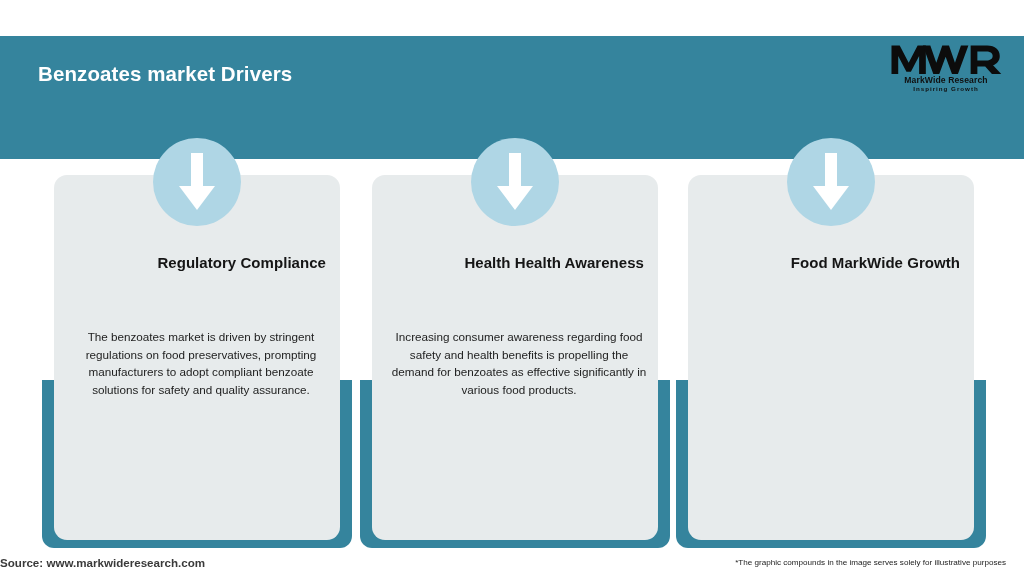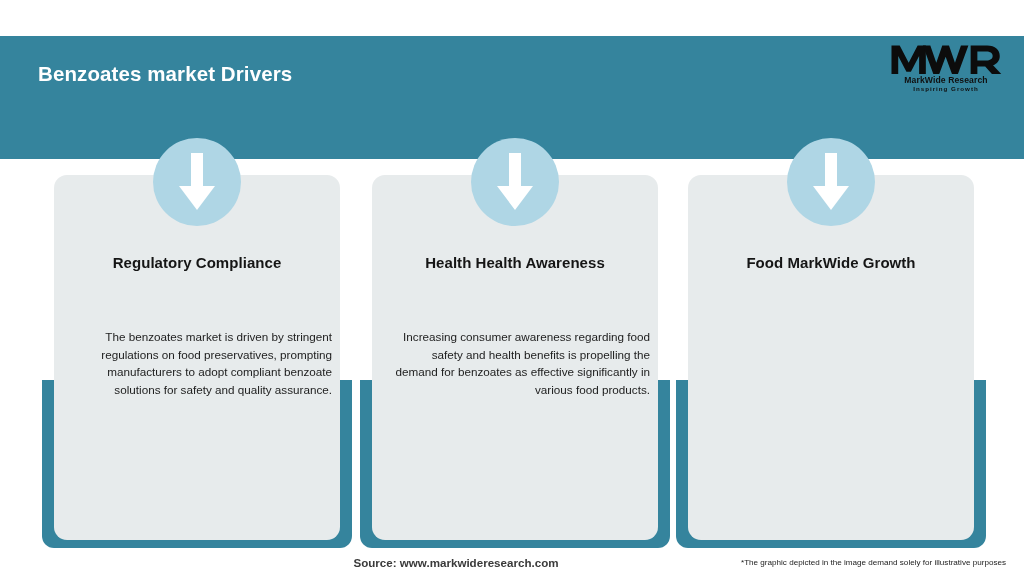--- a/index.html
+++ b/index.html
@@ -110,36 +110,36 @@
     height: 365px;
     background: #E7EBEC;
     border-radius: 13px;
   }
 
   .card-title {
     position: absolute;
     left: 14px;
     top: 79px;
     width: 258px;
-    text-align: center;
+    text-align: right;
     font-size: 15px;
     font-weight: bold;
     color: #151515;
     letter-spacing: 0.05px;
   }
 
   .card-body {
     position: absolute;
     left: 16px;
     top: 153px;
     width: 262px;
     font-size: 11.7px;
     color: #1d1d1d;
     line-height: 17.6px;
-    text-align: right;
+    text-align: center;
   }
 
   
   .card-icon {
     position: absolute;
     top: 138px;
     left: 111px;
     width: 88px;
     height: 88px;
     border-radius: 50%;
@@ -152,21 +152,21 @@
     width: 40px;
     height: 58px;
   }
 
   
   #footer-source {
     position: absolute;
     left: 0;
     top: 556px;
     width: 912px;
-    text-align: center;
+    text-align: left;
     font-size: 11.6px;
     font-weight: bold;
     color: #3a3a3a;
   }
   #footer-disclaimer {
     position: absolute;
     right: 18px;
     top: 558px;
     font-size: 8.1px;
     color: #222222;
@@ -229,15 +229,15 @@
       <div class="card-title">Food MarkWide Growth</div>
     </div>
     <div class="card-icon">
       <svg viewBox="0 0 40 58" xmlns="http://www.w3.org/2000/svg">
         <path d="M14 0 L26 0 L26 33 L38 33 L20 57 L2 33 L14 33 Z" fill="#FFFFFF"></path>
       </svg>
     </div>
   </div>
 
   <div id="footer-source">Source: www.markwideresearch.com</div>
-  <div id="footer-disclaimer">*The graphic depicted in the image demand solely for illustrative purposes</div>
+  <div id="footer-disclaimer">*The graphic compounds in the image serves solely for illustrative purposes</div>
 
 </div>
 
 </body></html>

